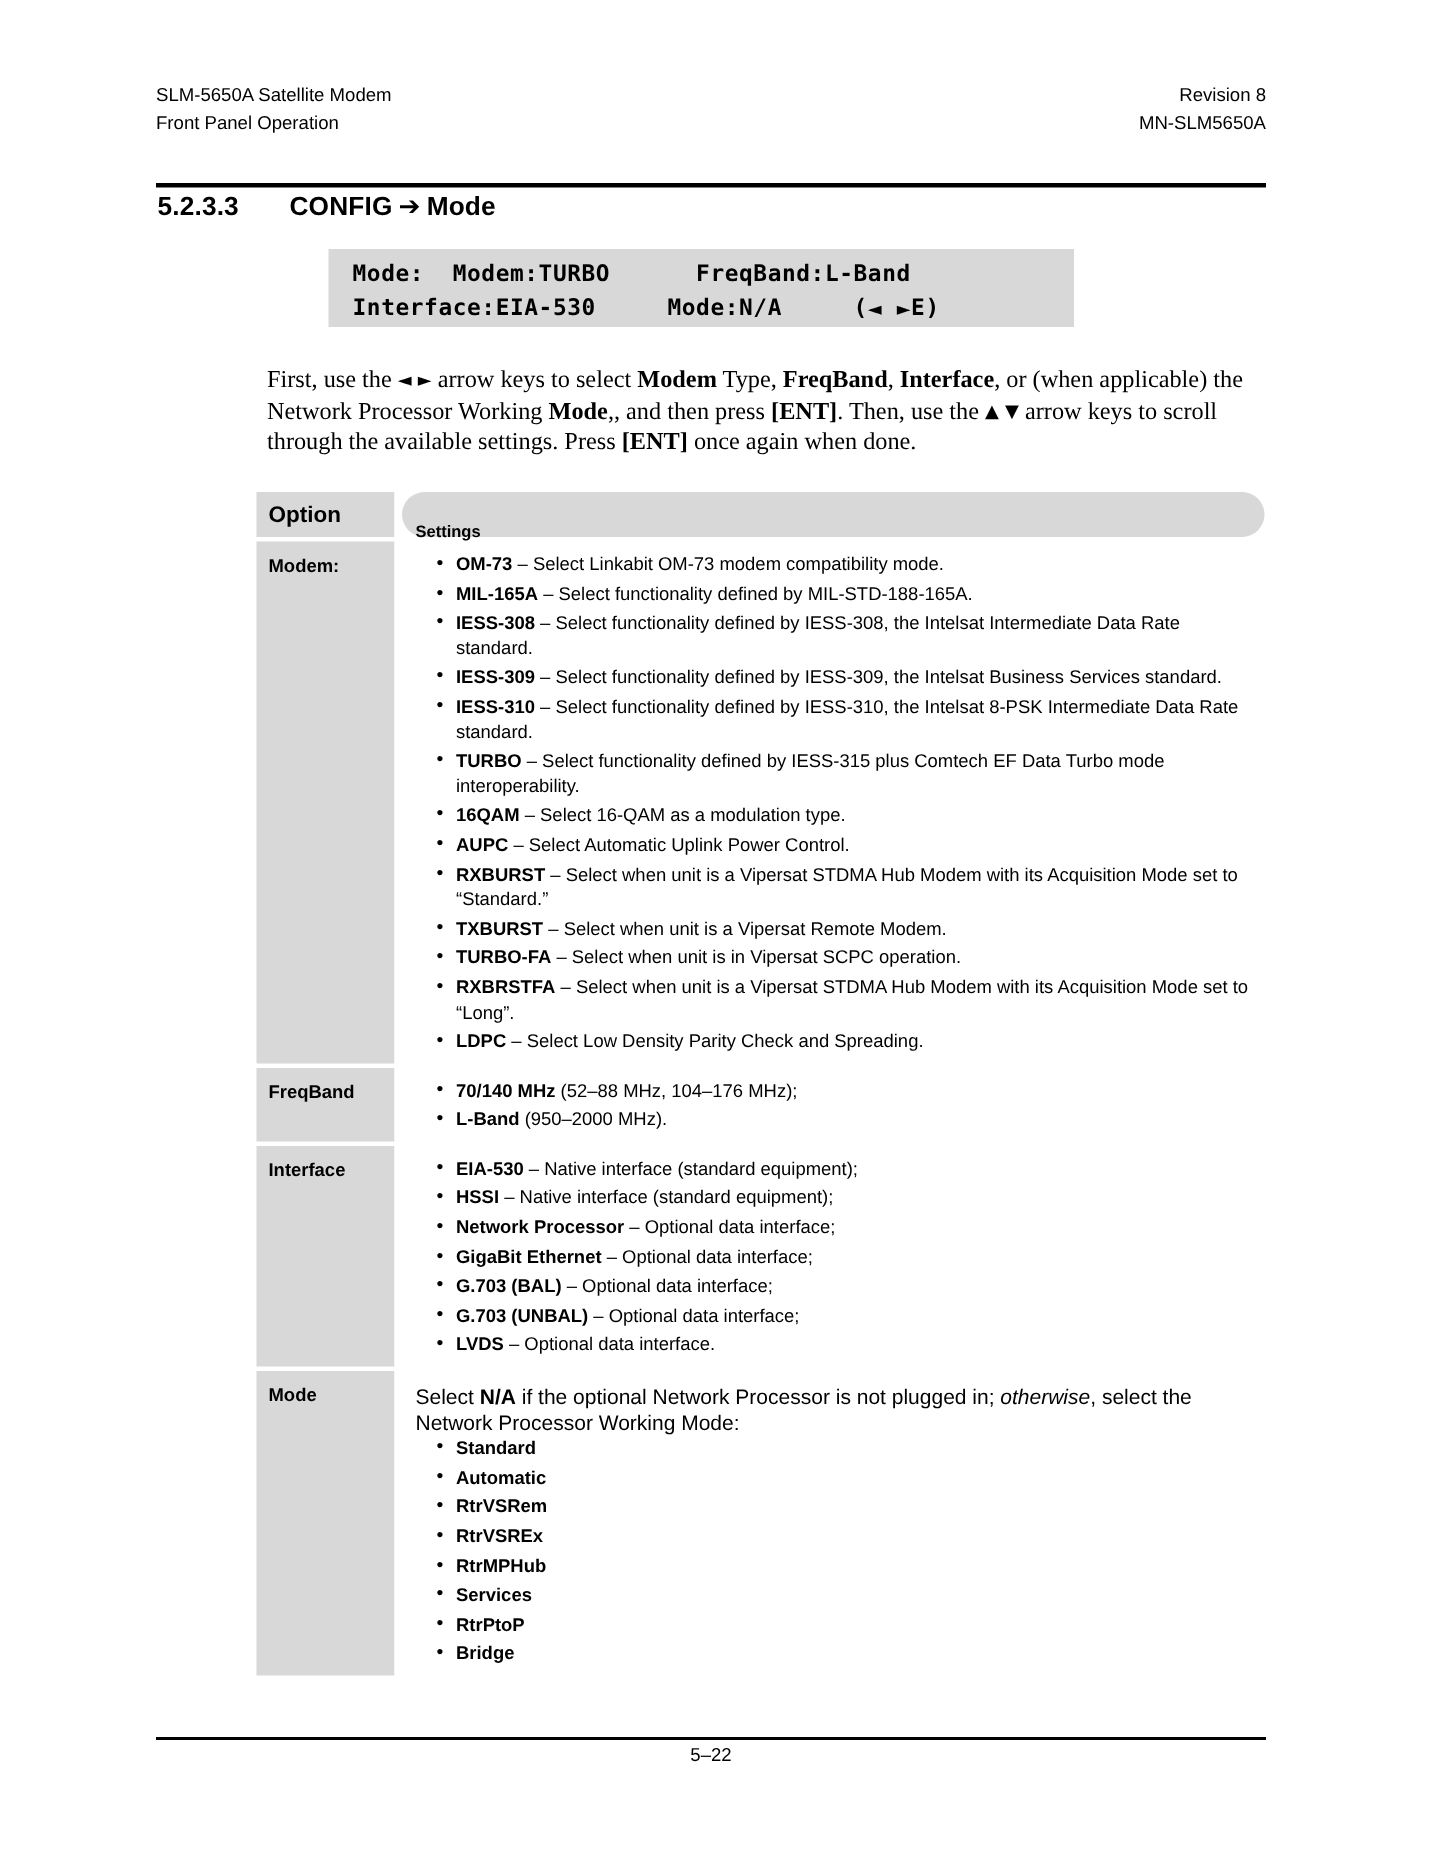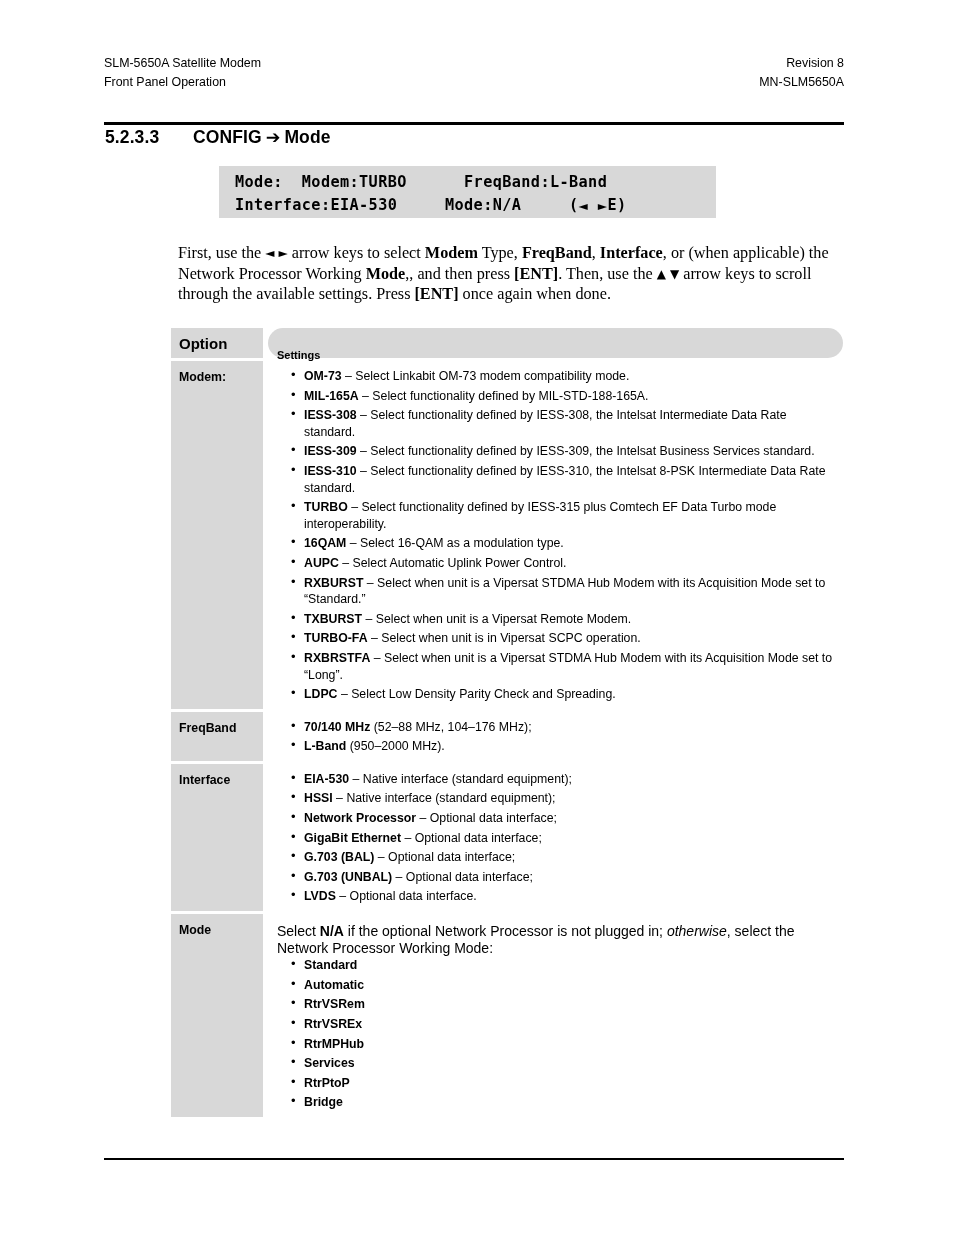--- a/index.html
+++ b/index.html
@@ -313,14 +313,15 @@
           <li><b>RtrMPHub</b></li>
           <li><b>Services</b></li>
           <li><b>RtrPtoP</b></li>
           <li><b>Bridge</b></li>
         </ul>
       </div>
     </div>
   </div>
 
   <div class="foot-rule"></div>
+  <div class="foot-page">5–22</div>
 
 </div>
 
 </body></html>

